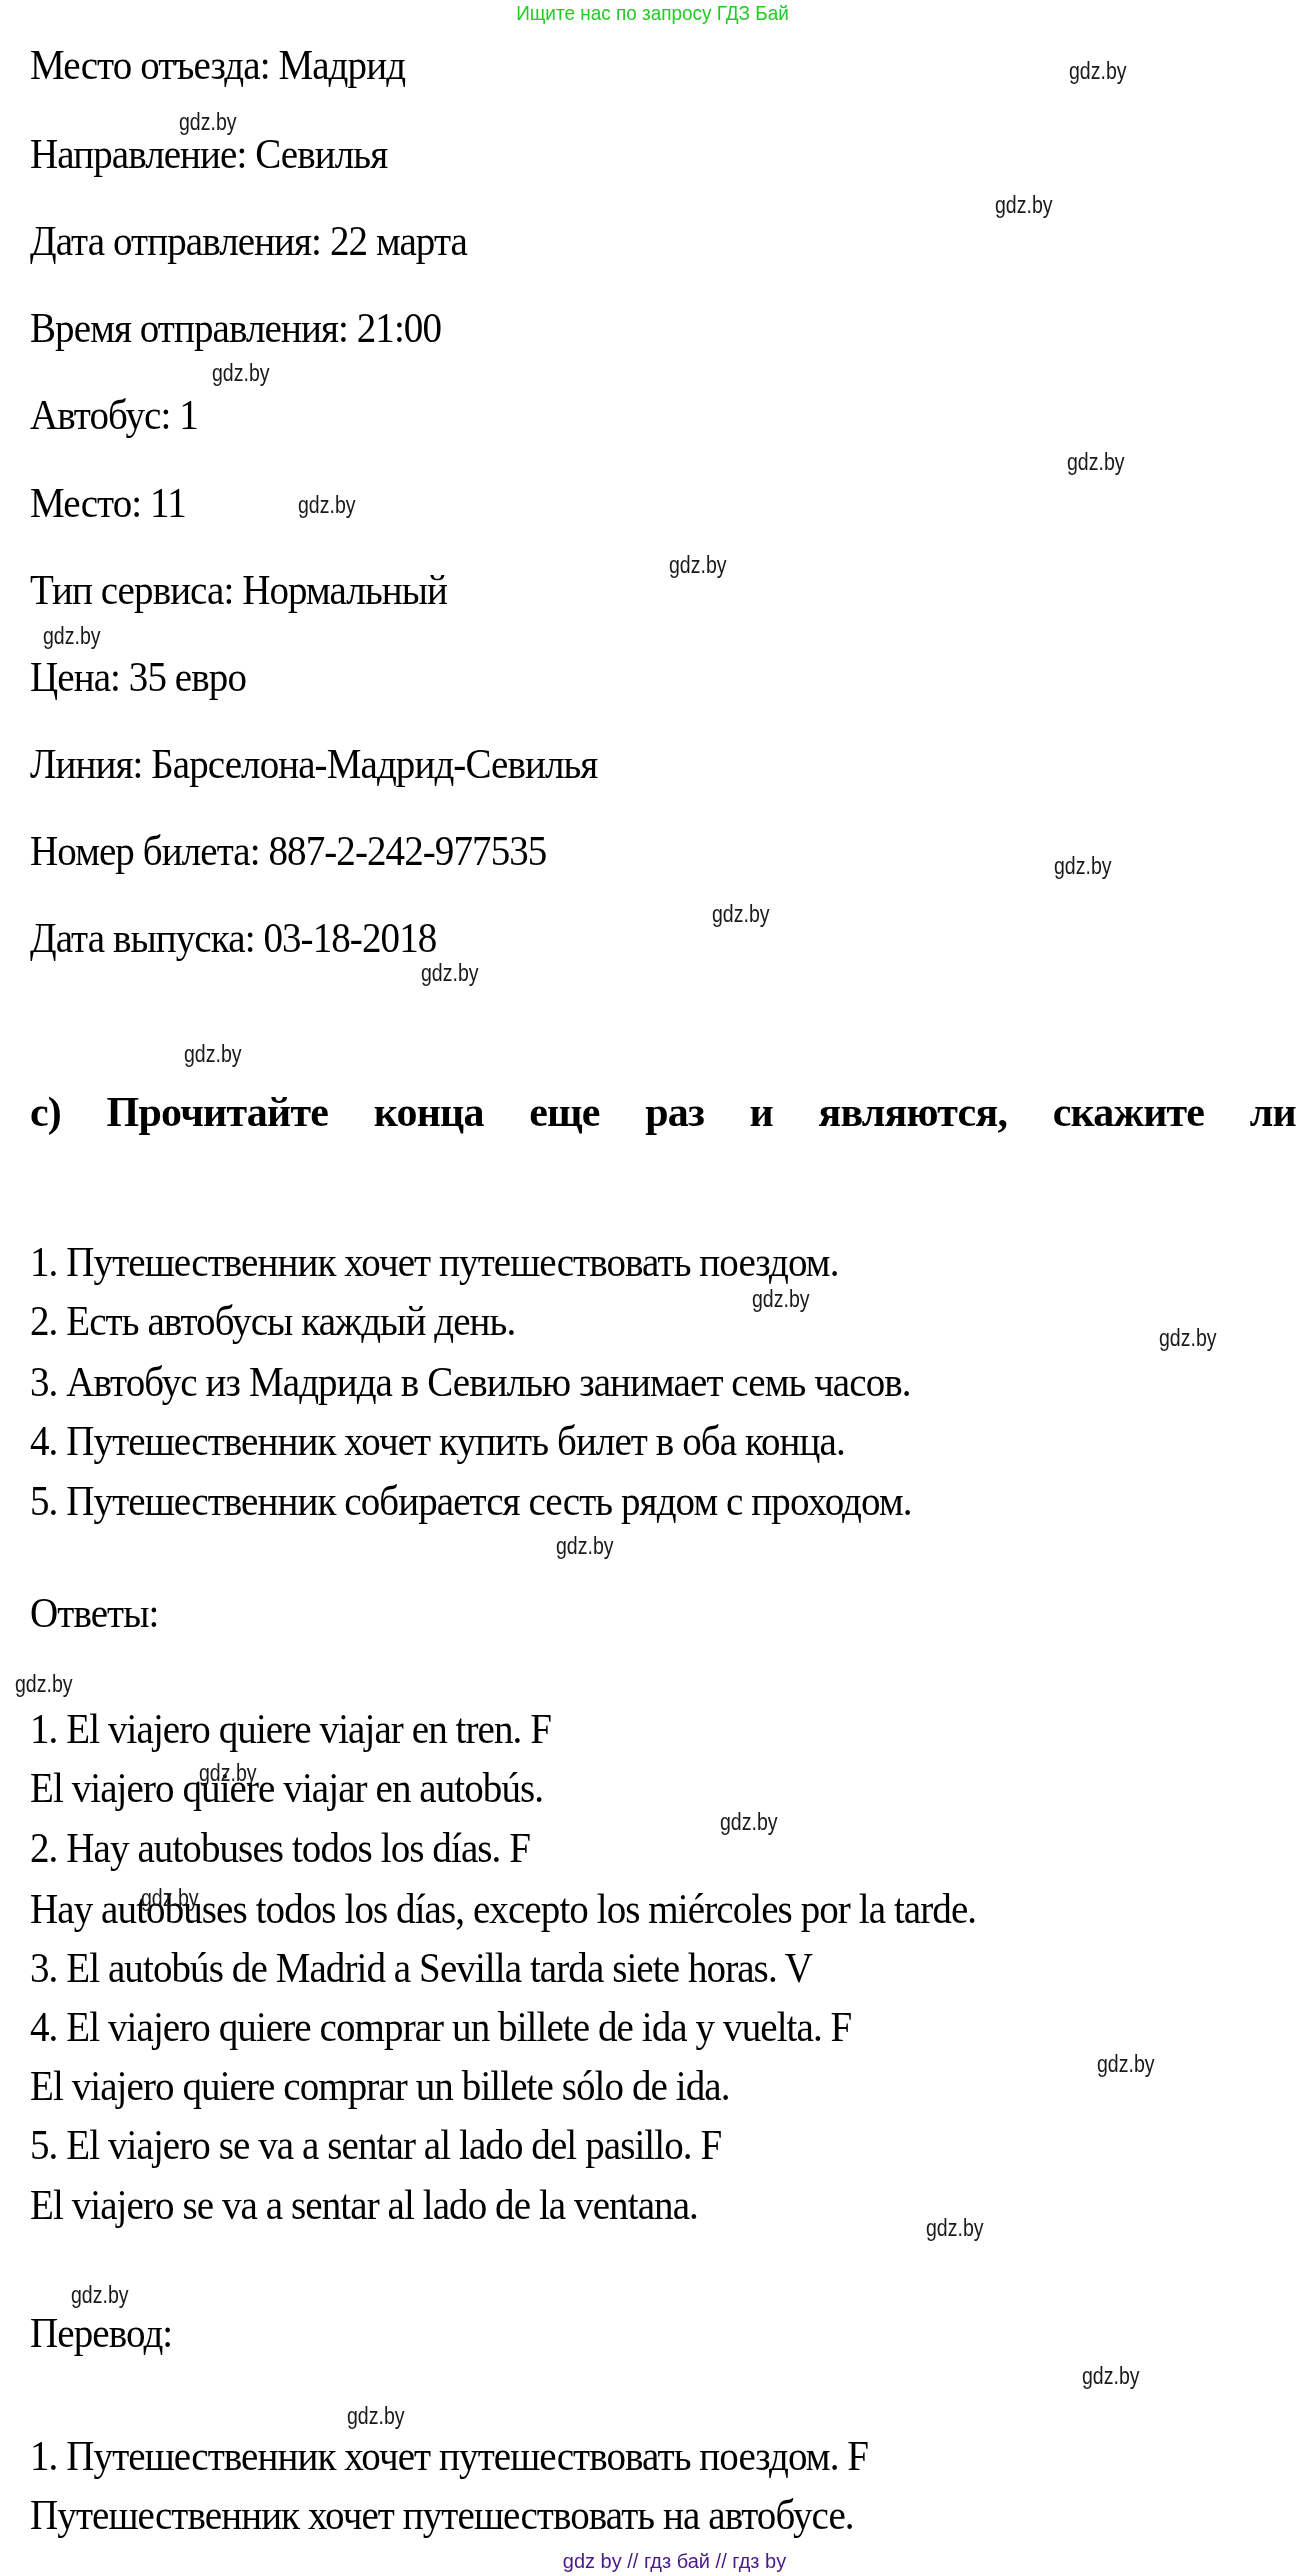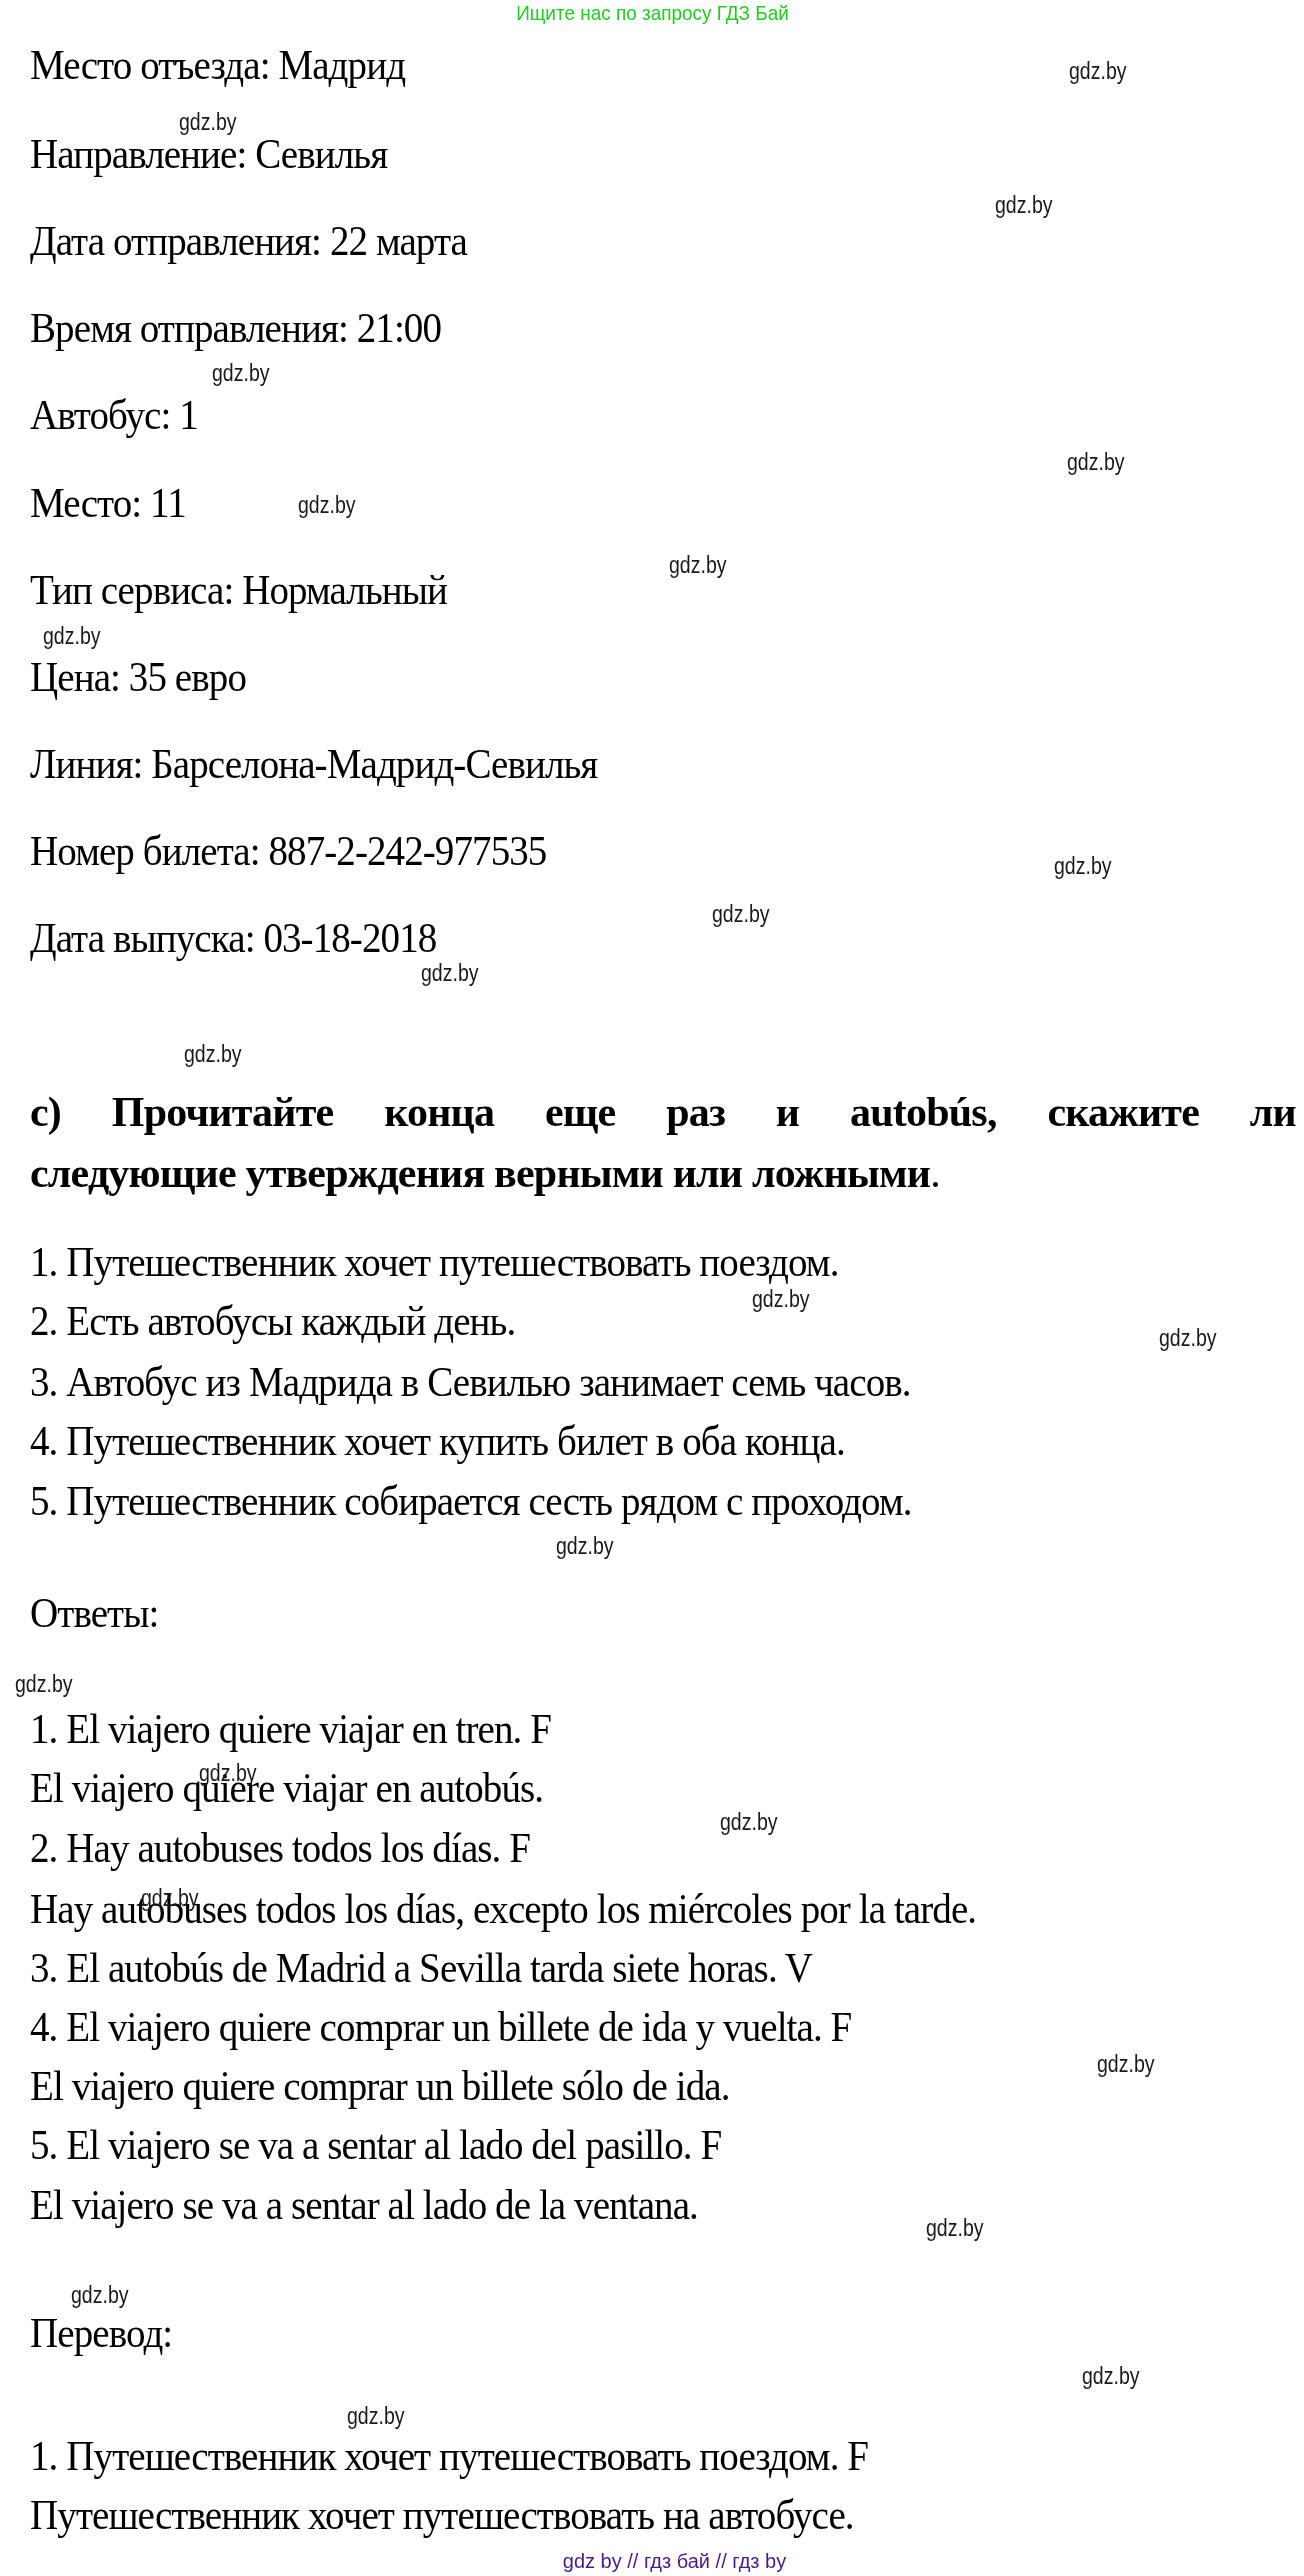--- a/index.html
+++ b/index.html
@@ -95,25 +95,24 @@
 </div>
 
 <div class="heading" style="top:1082px">
   <div class="row1">
     <span>c)</span>
     <span>Прочитайте</span>
     <span>конца</span>
     <span>еще</span>
     <span>раз</span>
     <span>и</span>
-    <span>autobús,</span>
+    <span>являются,</span>
     <span>скажите</span>
     <span>ли</span>
   </div>
-  <div class="row2"><span>следующие утверждения верными или ложными</span><span style="font-weight:normal">.</span></div>
 </div>
 
 <div>
   <div class="line" style="top:1238px">1. Путешественник хочет путешествовать поездом.</div>
   <div class="line" style="top:1297px">2. Есть автобусы каждый день.</div>
   <div class="line" style="top:1358px">3. Автобус из Мадрида в Севилью занимает семь часов.</div>
   <div class="line" style="top:1417px">4. Путешественник хочет купить билет в оба конца.</div>
   <div class="line" style="top:1477px">5. Путешественник собирается сесть рядом с проходом.</div>
 </div>
 

